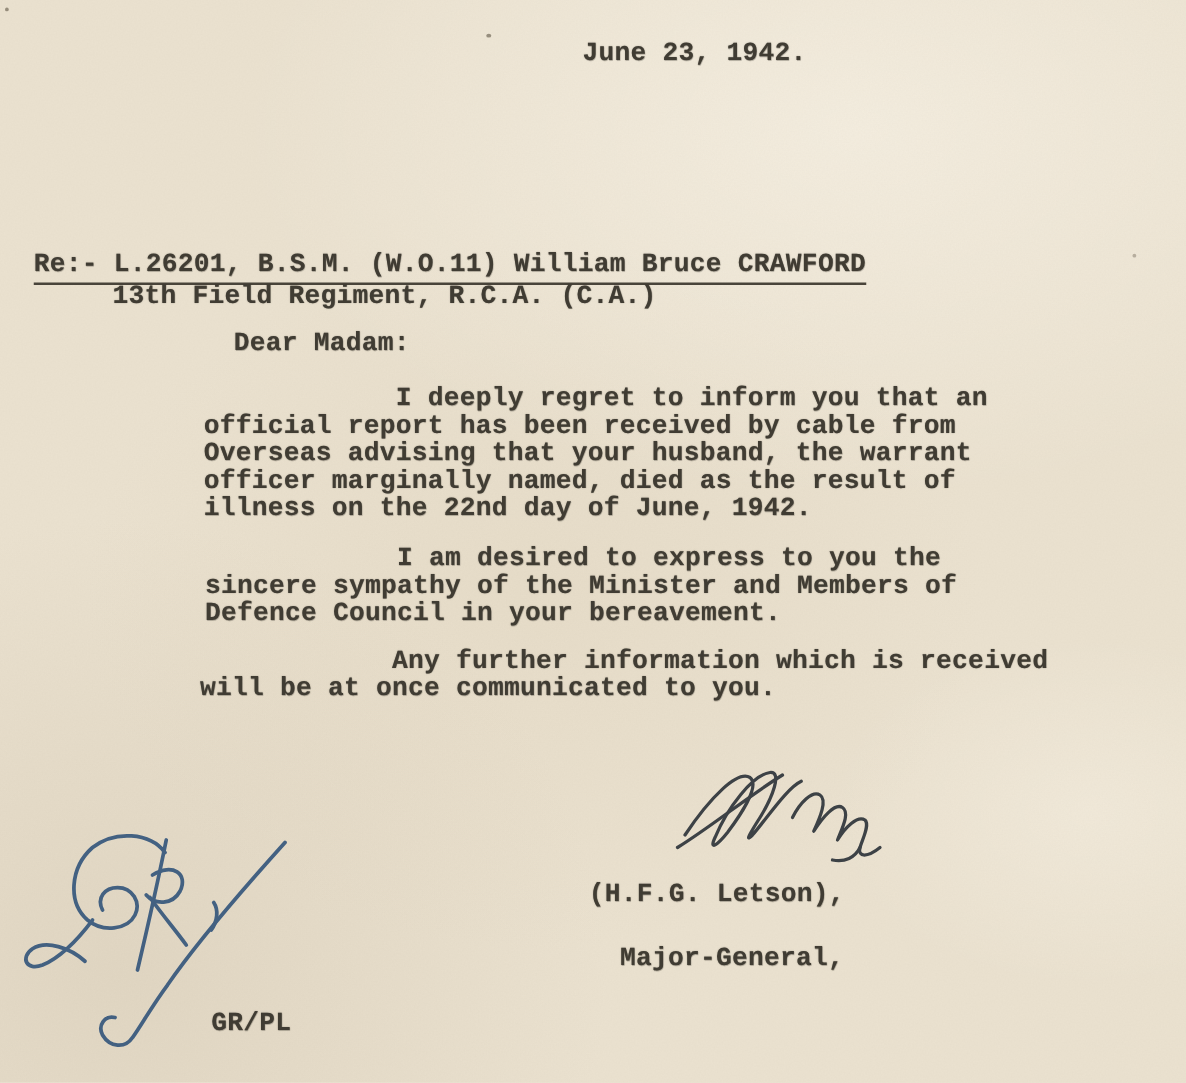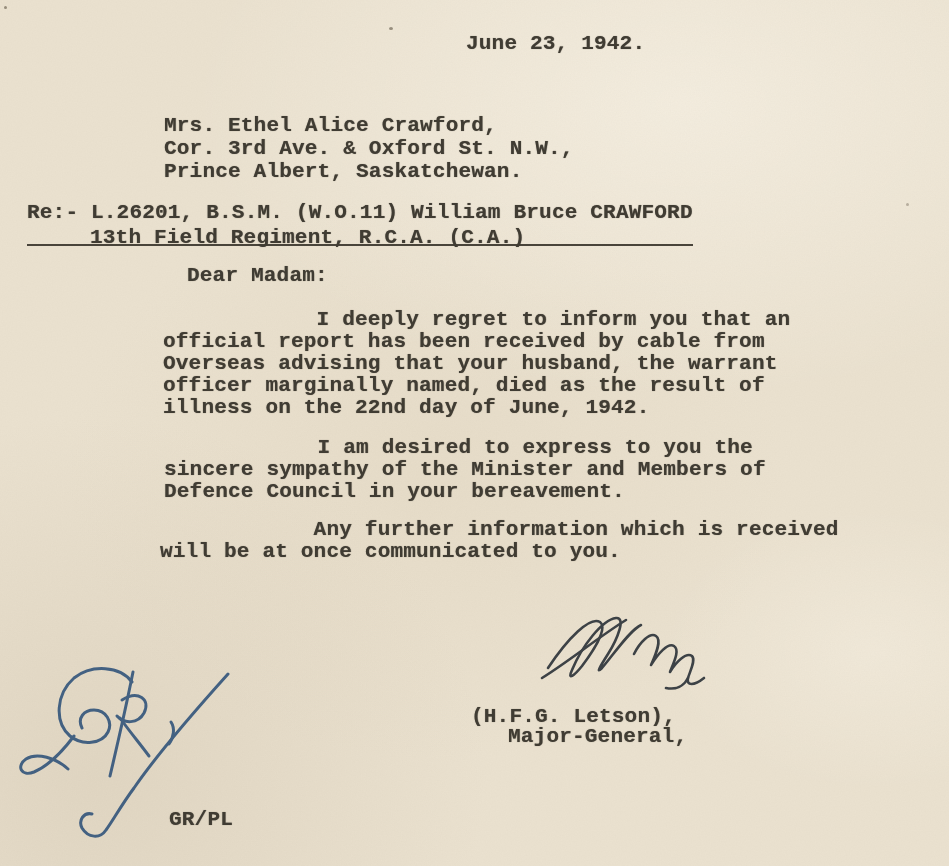--- a/index.html
+++ b/index.html
@@ -19,29 +19,29 @@
     font-family:"Liberation Mono","DejaVu Sans Mono",monospace;
     font-size:21px;line-height:22px;font-weight:700;
     letter-spacing:0.2px;
     color:#403c33;
     text-shadow:0 0 1px rgba(64,60,51,.55), 0.4px 0.4px 0 rgba(64,60,51,.25);
     white-space:pre;
   }
   .date{left:466px;top:33px;}
   .address{left:164px;top:114px;line-height:23px;}
   .re1{left:27px;top:202px;}
-  .re1 .ul{display:inline-block;border-bottom:2.5px solid #49443a;padding-bottom:20px;}
+  .re1 .ul{display:inline-block;border-bottom:2.5px solid #49443a;padding-bottom:2px;}
   .re2{left:90px;top:227px;}
   .salutation{left:187px;top:265px;}
   .p1{left:163px;top:309px;}
   .p2{left:164px;top:437px;}
   .p3{left:160px;top:519px;}
   .closing{left:455px;top:580px;}
   .s1{left:471px;top:706px;text-align:right;}
-  .s2{left:496px;top:726px;margin-left:12px;}
+  .s2{left:496px;top:757px;}
   .s3{left:462px;top:752px;}
   .ref{left:169px;top:809px;}
   .ink-svg{position:absolute;pointer-events:none;}
   .sig-letson{left:538px;top:610px;}
   .sig-gr{left:14px;top:658px;}
   .speck{position:absolute;border-radius:50%;background:rgba(82,72,56,.55);}
   .speck.a{left:389px;top:27px;width:4px;height:3px;}
   .speck.b{left:4px;top:6px;width:3px;height:3px;}
   .speck.c{left:906px;top:203px;width:3px;height:3px;background:rgba(82,72,56,.35);}
 </style>
@@ -53,23 +53,20 @@
   <svg class="grain" width="949" height="866" xmlns="http://www.w3.org/2000/svg">
     <filter id="grain-f">
       <feTurbulence type="fractalNoise" baseFrequency="0.8" numOctaves="2" stitchTiles="stitch"></feTurbulence>
       <feColorMatrix type="matrix" values="0 0 0 0 0.42  0 0 0 0 0.37  0 0 0 0 0.28  0 0 0 0.07 0"></feColorMatrix>
     </filter>
     <rect width="949" height="866" filter="url(#grain-f)"></rect>
   </svg>
 
   <div class="tw date">June 23, 1942.</div>
 
-  <div class="tw address">Mrs. Ethel Alice Crawford,
-Cor. 3rd Ave. &amp; Oxford St. N.W.,
-Prince Albert, Saskatchewan.</div>
 
   <div class="tw re1"><span class="ul">Re:- L.26201, B.S.M. (W.O.11) William Bruce CRAWFORD</span></div>
   <div class="tw re2">13th Field Regiment, R.C.A. (C.A.)</div>
 
   <div class="tw salutation">Dear Madam:</div>
 
   <div class="tw p1">            I deeply regret to inform you that an
 official report has been received by cable from
 Overseas advising that your husband, the warrant
 officer marginally named, died as the result of

